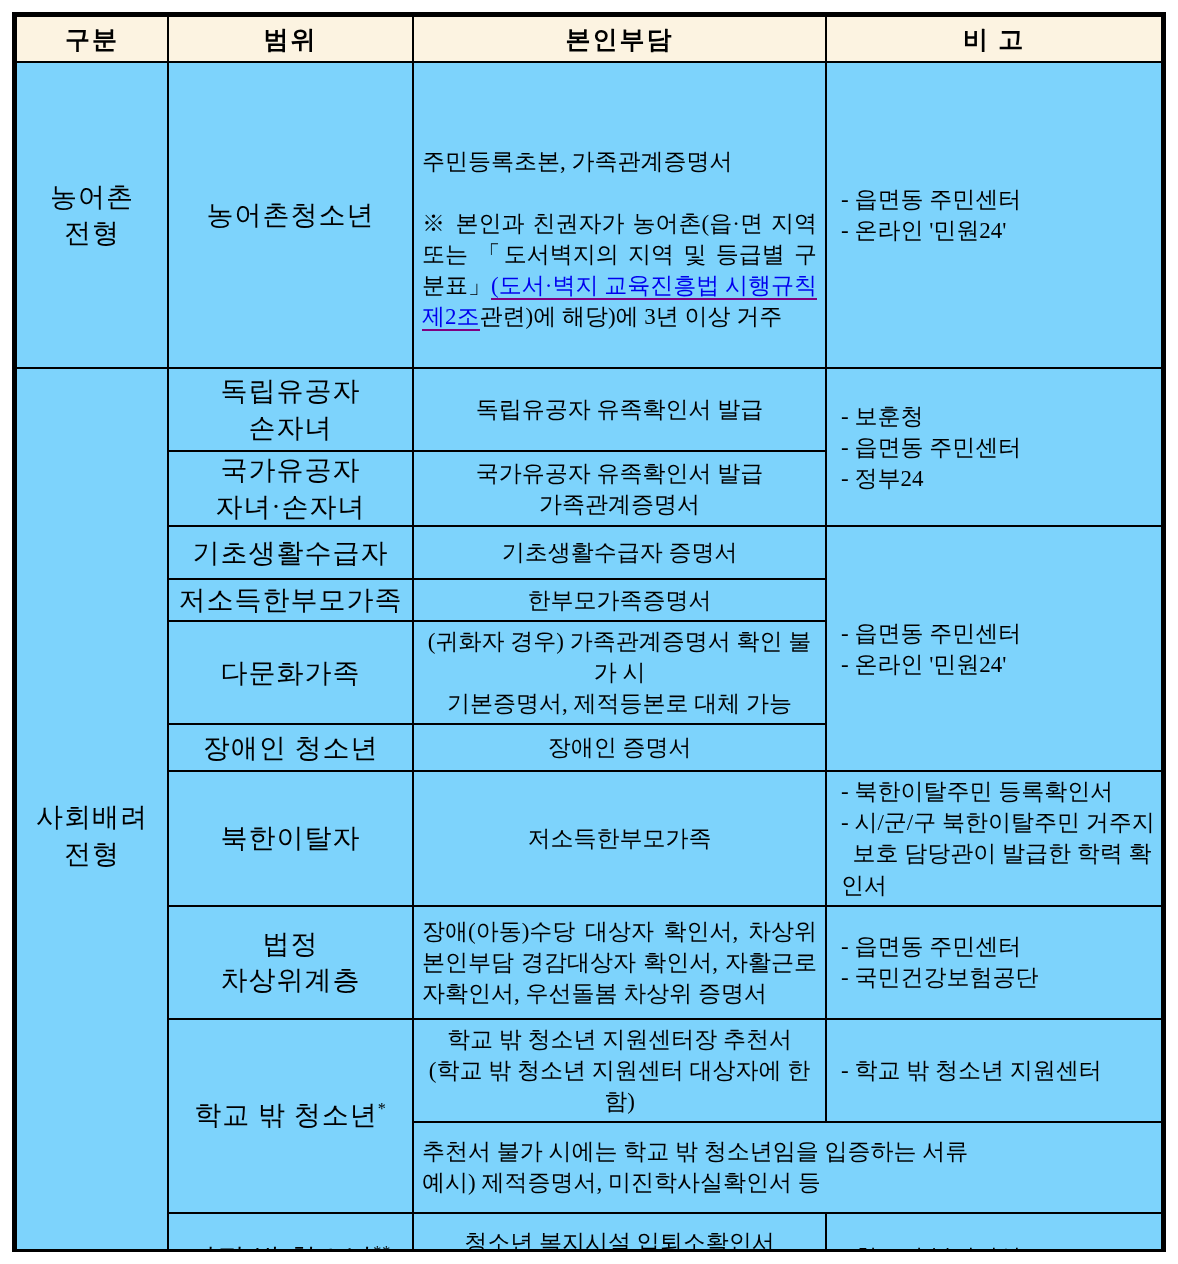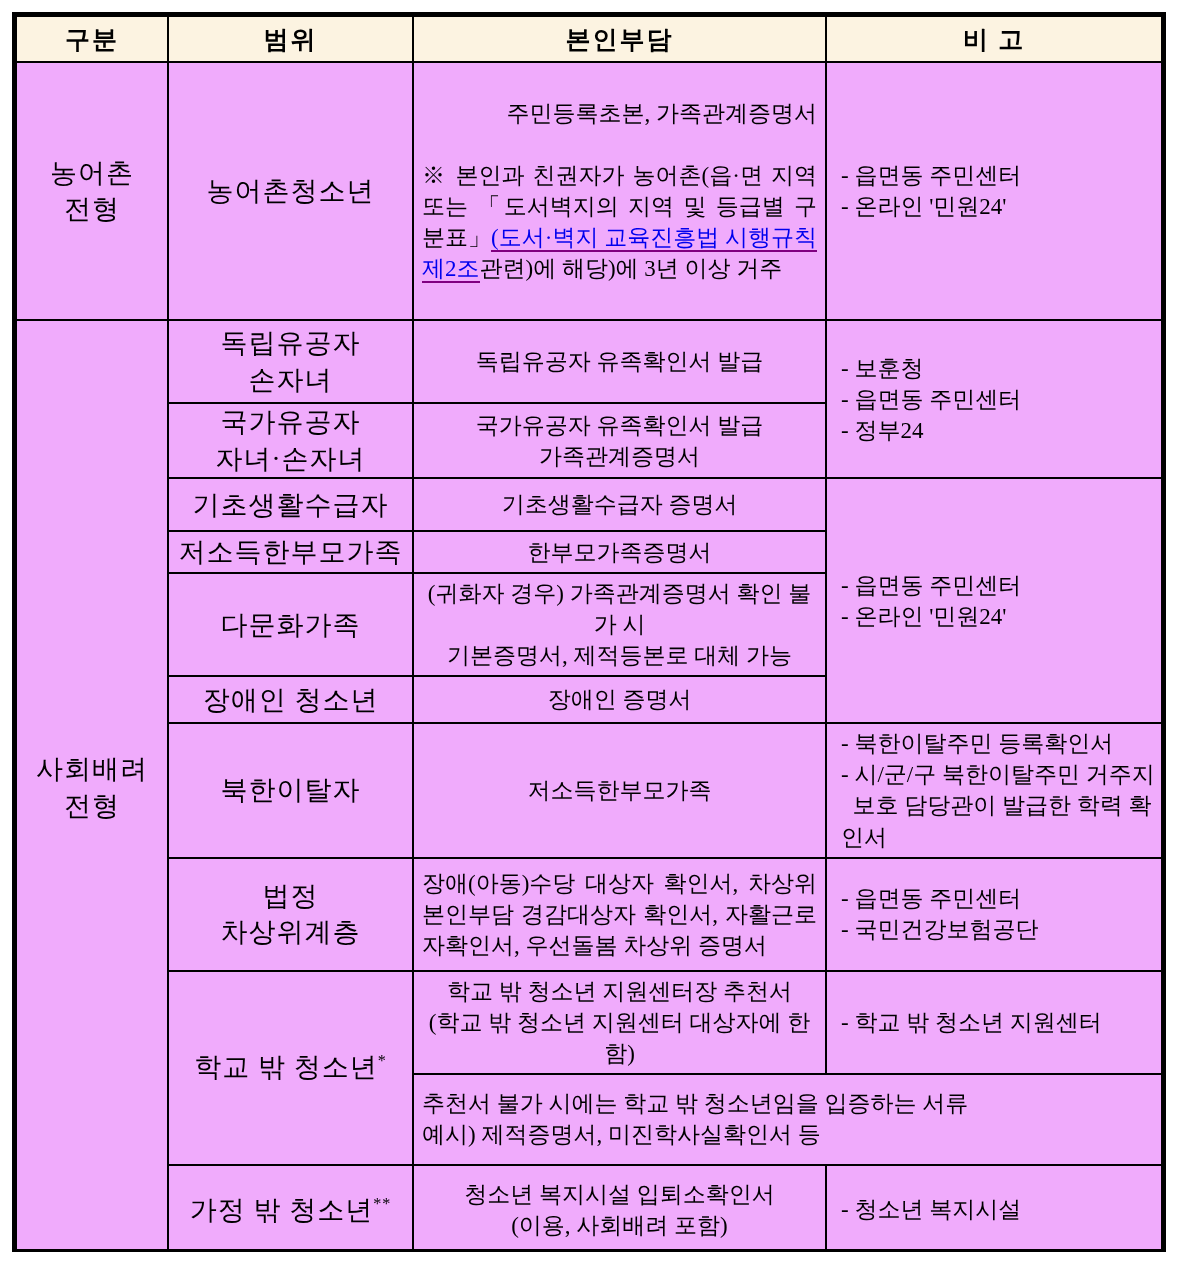--- a/index.html
+++ b/index.html
@@ -13,21 +13,21 @@
   body{
     font-family:"Liberation Serif","DejaVu Serif",serif;
     color:#000;
     position:relative;
   }
   .sheet{
     position:absolute;
     left:12px; top:12px;
     width:1154px; height:1240px;
     border:3px solid var(--border);
-    background:#f0abfc;
+    background:#7dd3fc;
     overflow:hidden;
   }
   table.doc{
     width:100%;
     border-collapse:collapse;
     table-layout:fixed;
   }
   table.doc th, table.doc td{
     border:2px solid var(--border);
     white-space:pre-line;
@@ -58,21 +58,21 @@
     text-align:justify;
     text-align-last:left;
   }
   td.note-cell{
     font-size:23px;
     line-height:1.35;
     text-align:left;
     padding:4px 6px 4px 14px;
     margin-top:13px;
   }
-  .line-center{text-align:right;}
+  .line-center{text-align:left;margin-top:48px;}
   .doc-body{text-align:justify;}
   a.doc-link{
     color:var(--link);
     text-decoration:none;
     border-bottom:2px solid var(--link-underline);
     cursor:pointer;
   }
   sup.mark{font-size:0.6em;vertical-align:super;}
   .footnotes{
     padding:10px 14px 6px 14px;

